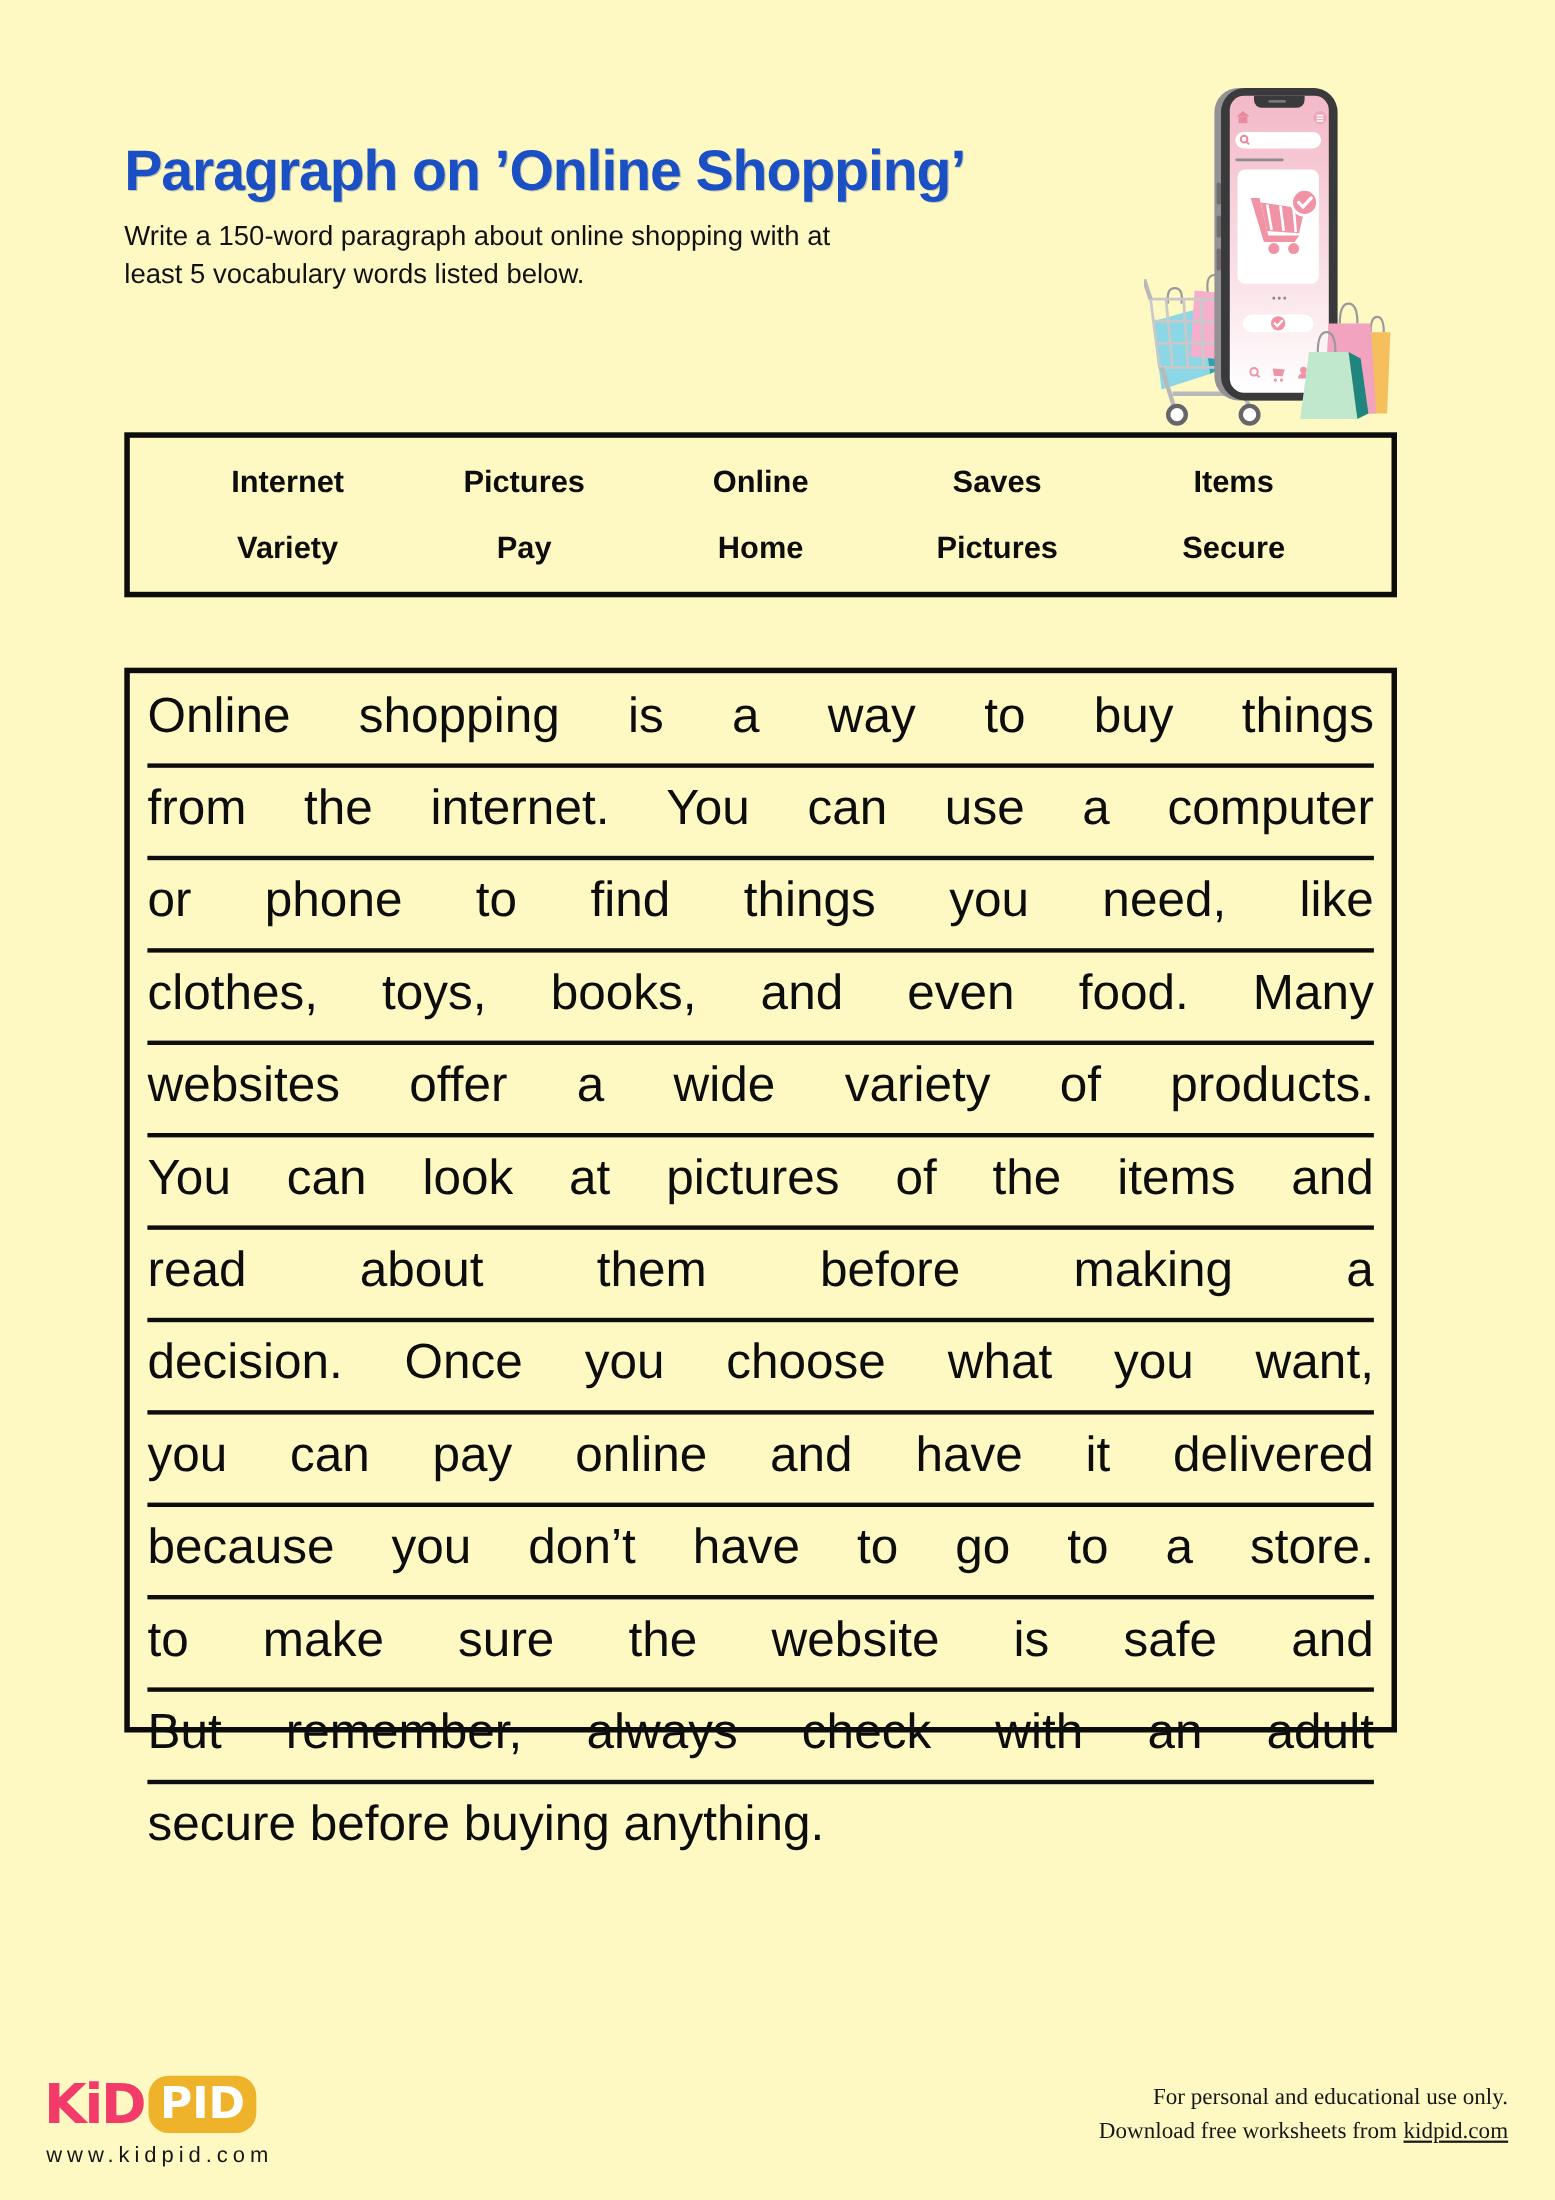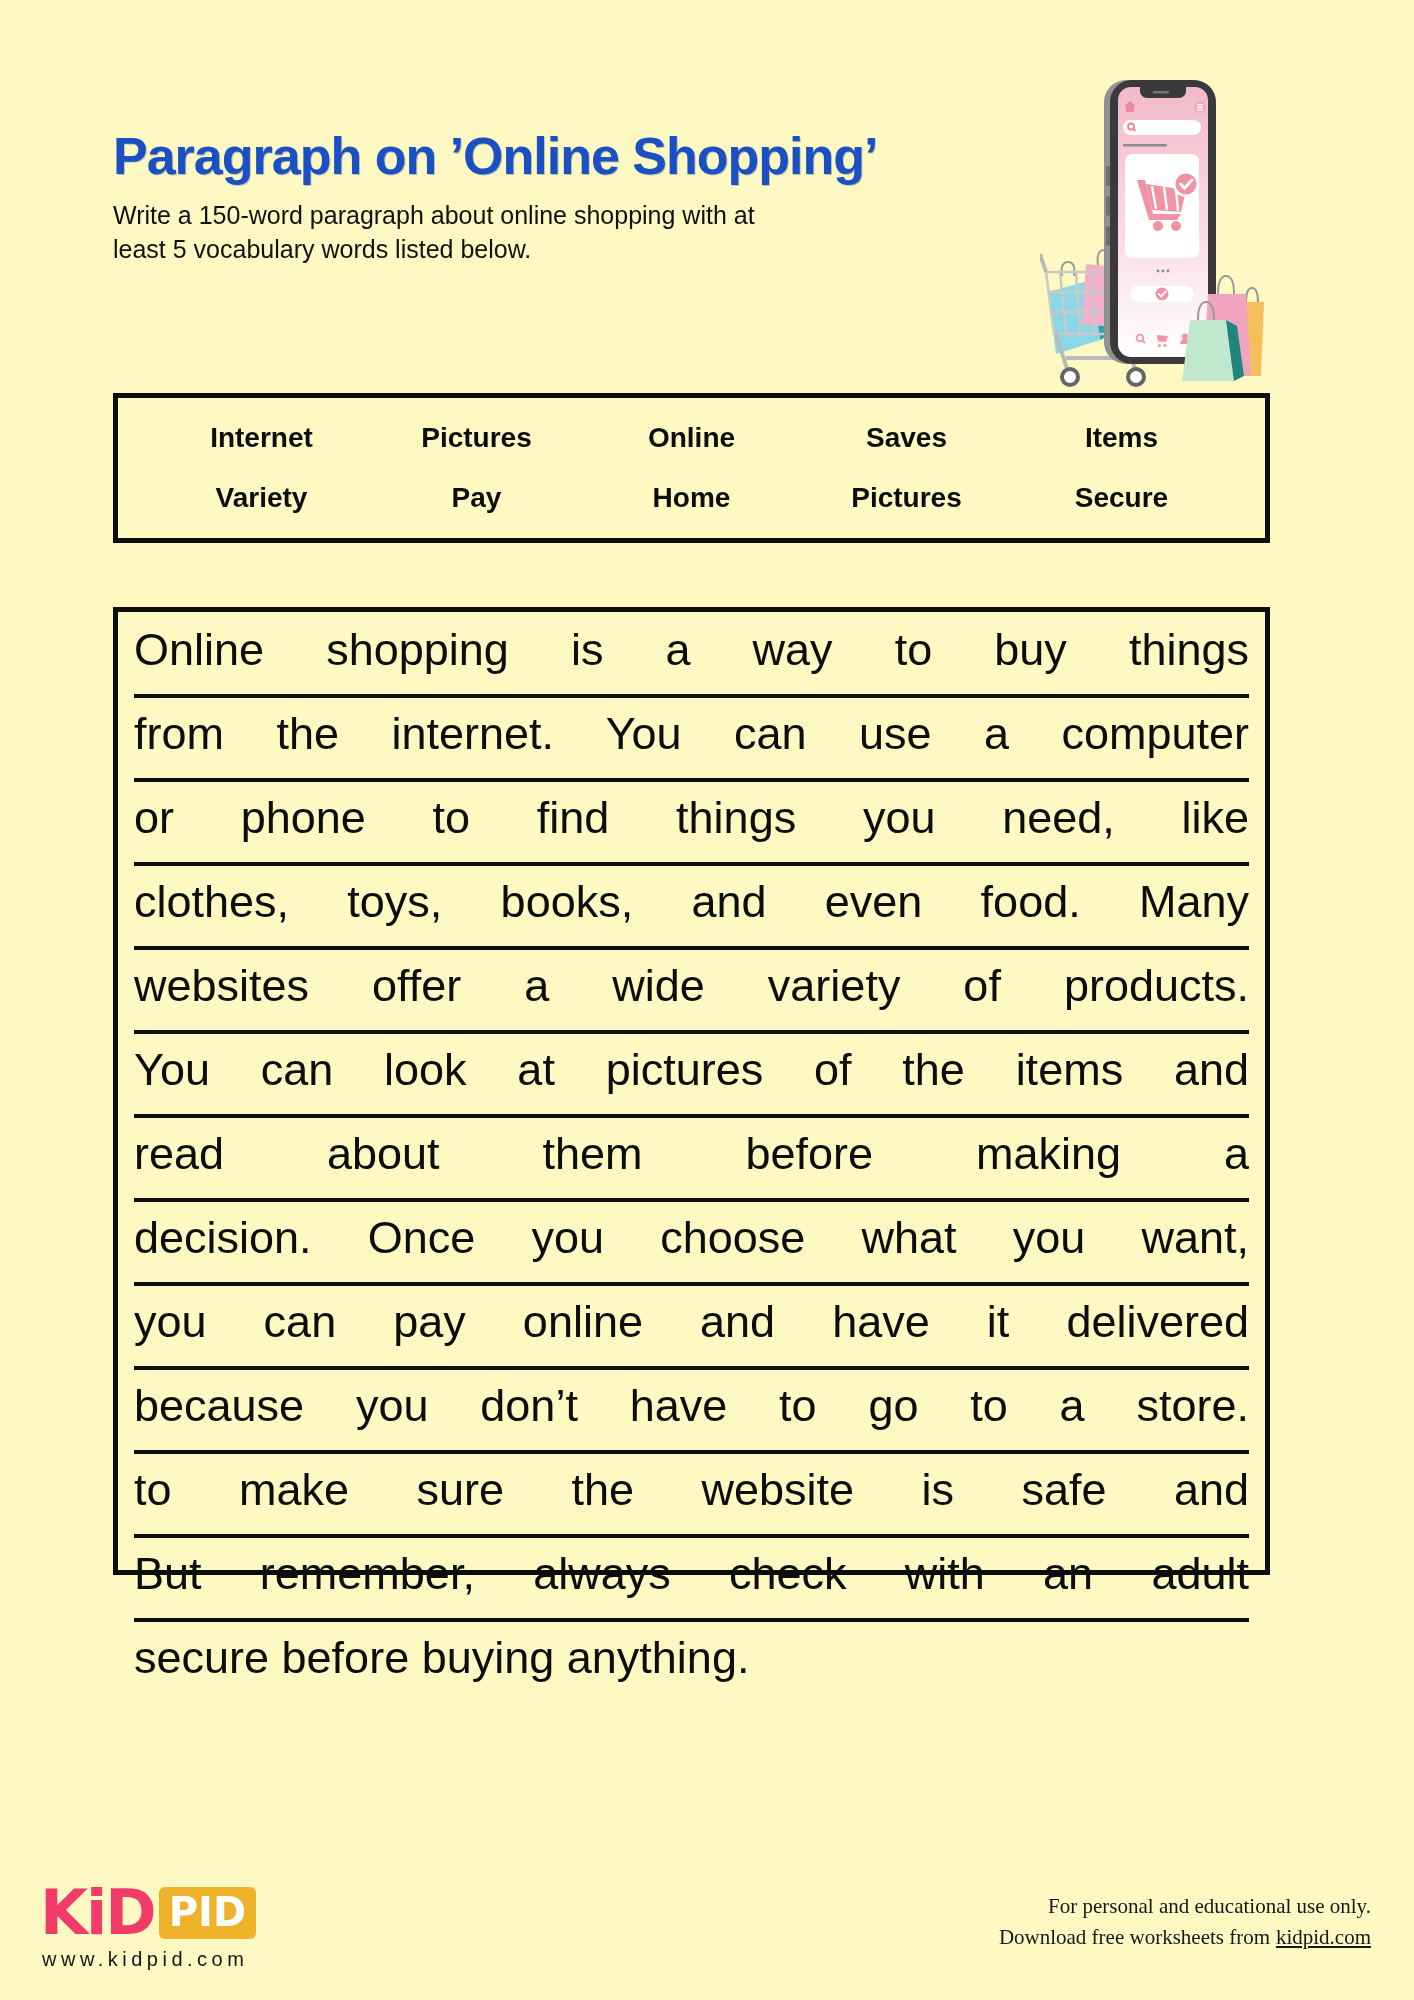--- a/index.html
+++ b/index.html
@@ -49,27 +49,27 @@
   .p-line.last{
     border-bottom:none;text-align:left;text-align-last:left;
   }
   .p-line.last span{
     display:inline-block;height:80px;border-bottom:4px solid #0d0d0d;
   }
   
   .logo{position:absolute;left:40px;top:1884px;display:flex;align-items:center;
         font-family:"DejaVu Sans",sans-serif;}
   .logo-kid{
-    font-size:62px;font-weight:bold;color:var(--logo-pink,#f23b68);
+    font-size:50px;font-weight:bold;color:var(--logo-pink,#f23b68);
     letter-spacing:-2px;line-height:58px;
   }
   .logo-pid{
     margin-left:4px;background:var(--logo-yellow,#eeb32b);color:#ffffff;
     font-size:40px;font-weight:bold;letter-spacing:0px;
-    padding:3px 10px 5px 10px;border-radius:6px;line-height:44px;
+    padding:3px 10px 5px 10px;border-radius:18px;line-height:44px;
   }
   .logo-url{
     position:absolute;left:42px;top:1948px;
     font-size:20px;color:#161616;letter-spacing:4.5px;
   }
   .footer-right{
     position:absolute;right:43px;top:1891px;text-align:right;
     font-family:"Liberation Serif",serif;font-size:21px;color:#161616;
     line-height:31px;
   }

